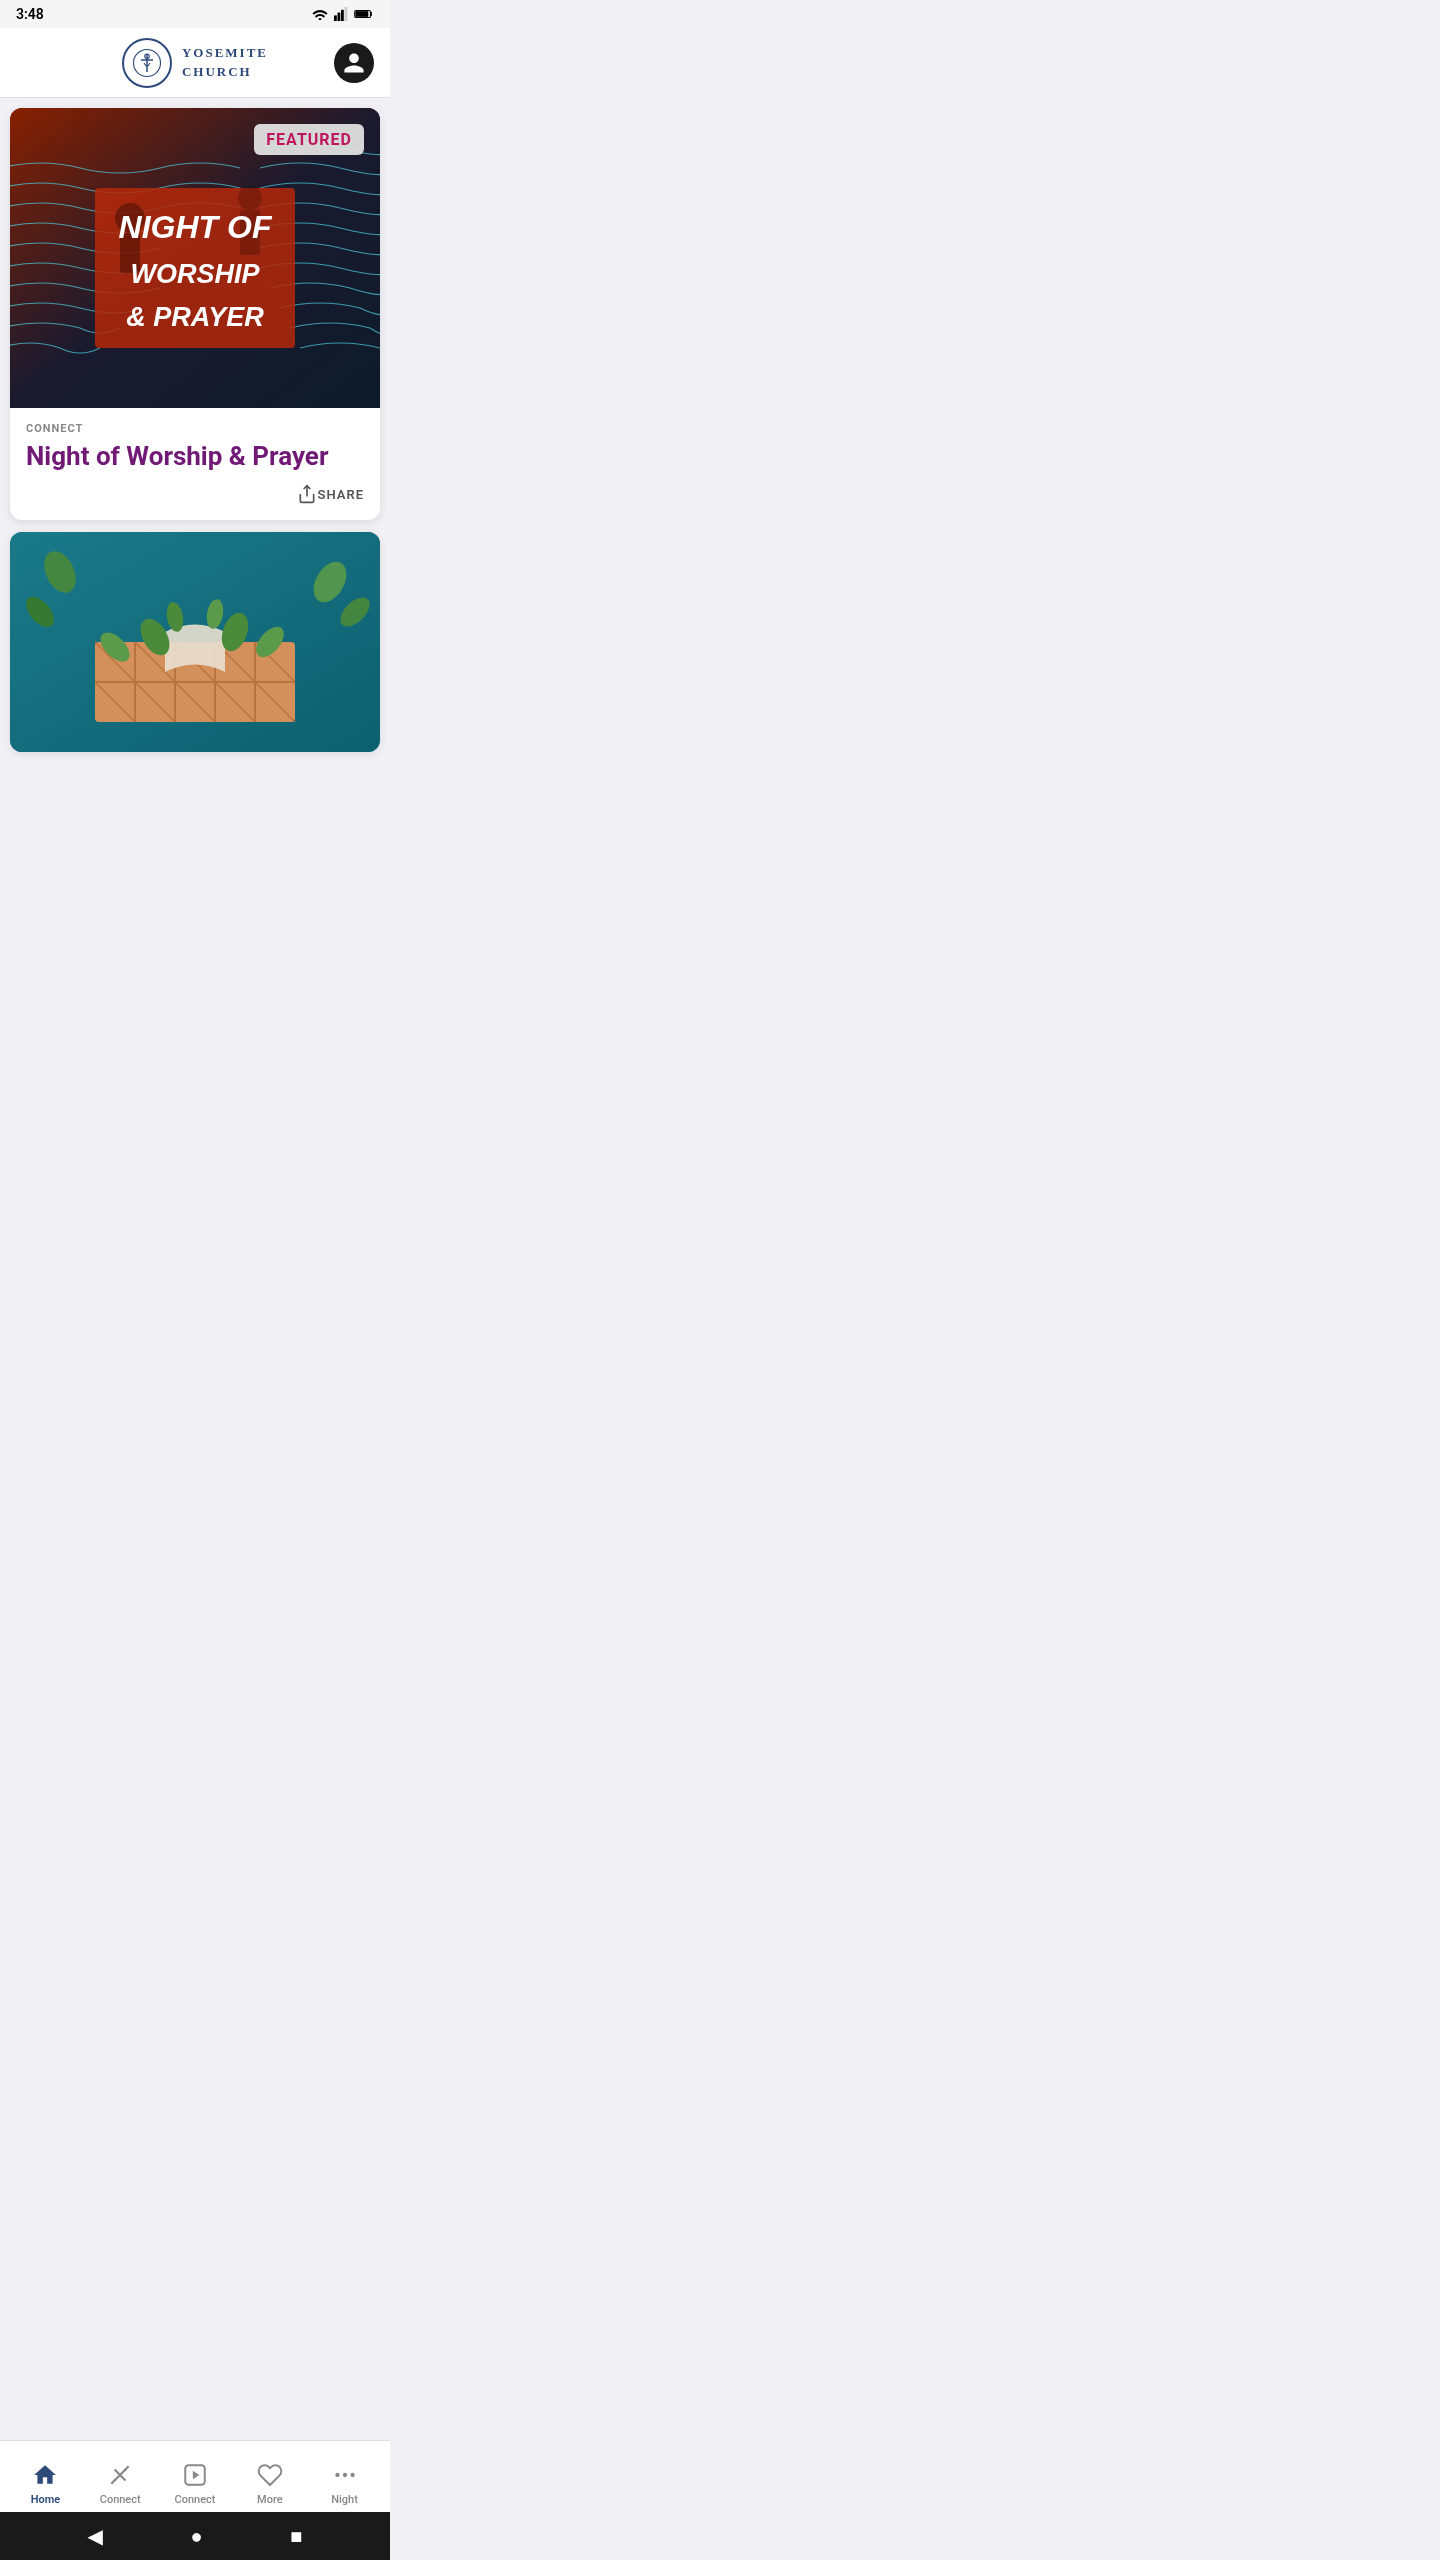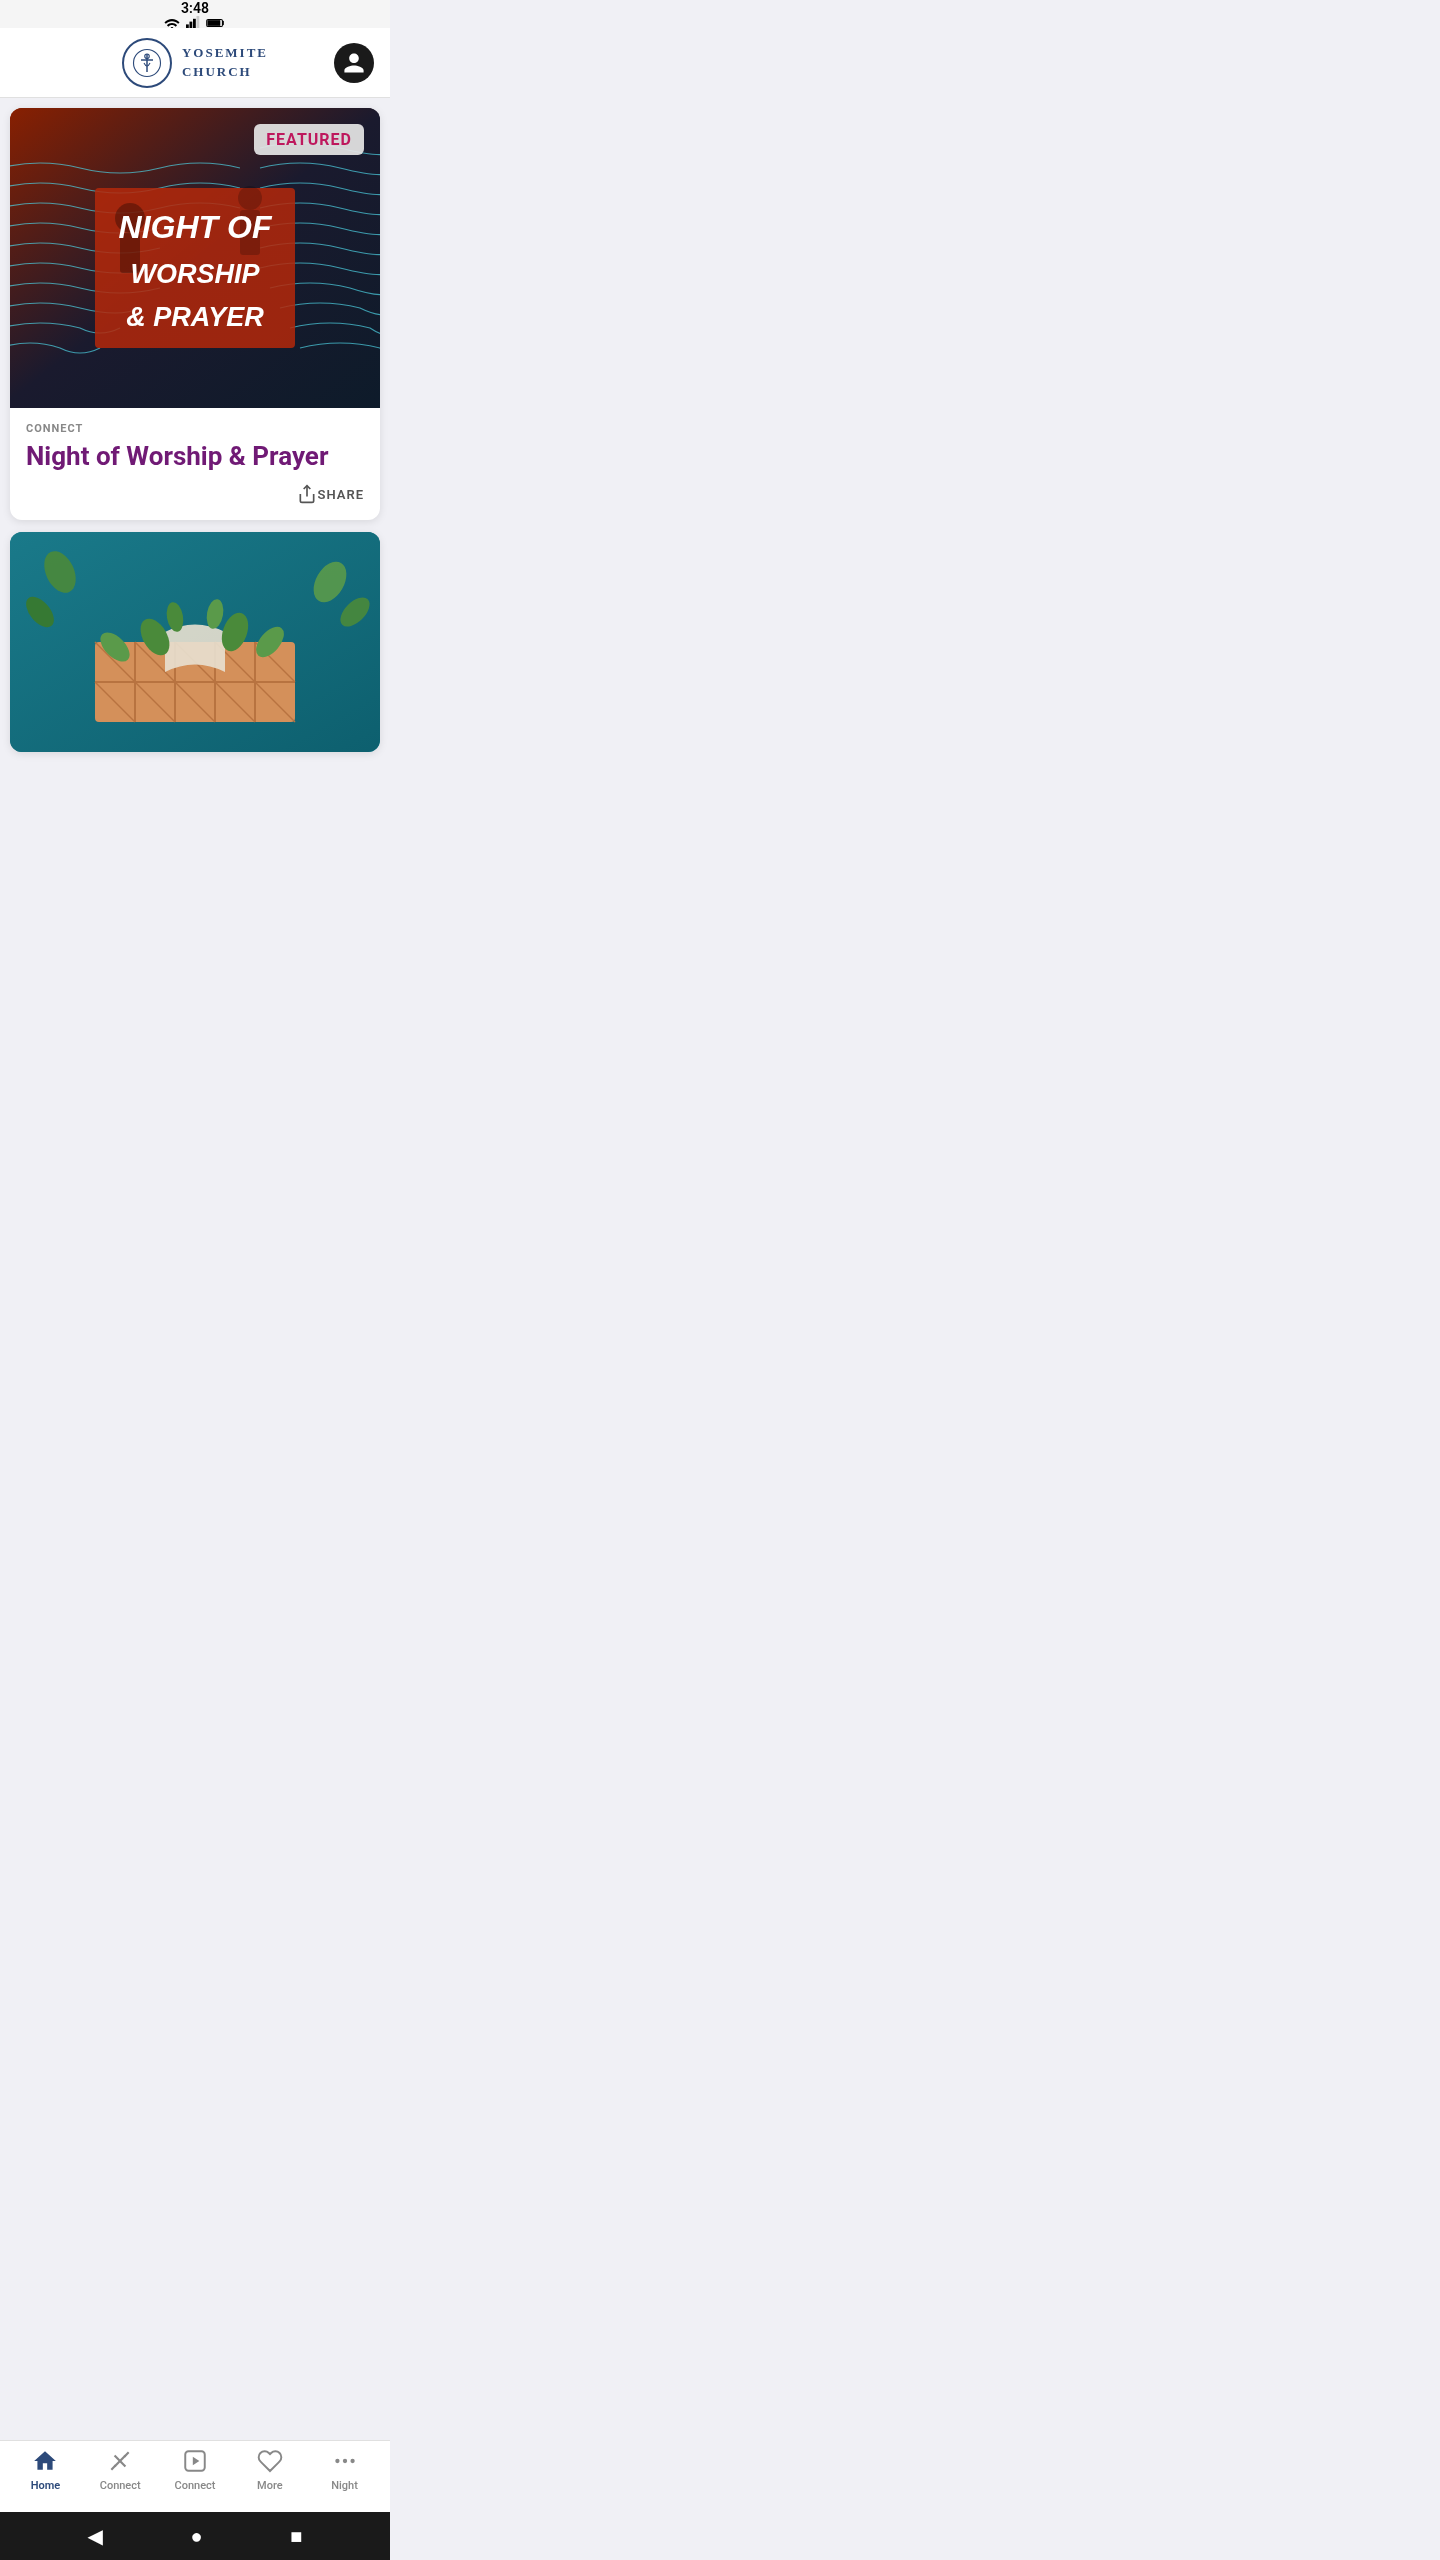--- a/index.html
+++ b/index.html
@@ -19,21 +19,20 @@
     }
 
     
     .status-bar {
       background-color: #f5f5f5;
       height: 28px;
       display: flex;
       align-items: center;
       justify-content: space-between;
       padding: 0 16px;
-      flex-direction: column;
     }
 
     .status-time {
       font-size: 14px;
       font-weight: 600;
       color: #000;
     }
 
     .status-icons {
       display: flex;
@@ -222,21 +221,21 @@
     
     .bottom-nav {
       position: fixed;
       bottom: 0;
       left: 0;
       width: 390px;
       height: 72px;
       background-color: #ffffff;
       border-top: 1px solid #e0e0e0;
       display: flex;
-      align-items: flex-start;
+      align-items: flex-end;
       justify-content: space-around;
       padding: 0 8px;
       z-index: 100;
     }
 
     .nav-item {
       display: flex;
       flex-direction: column;
       align-items: center;
       gap: 4px;

